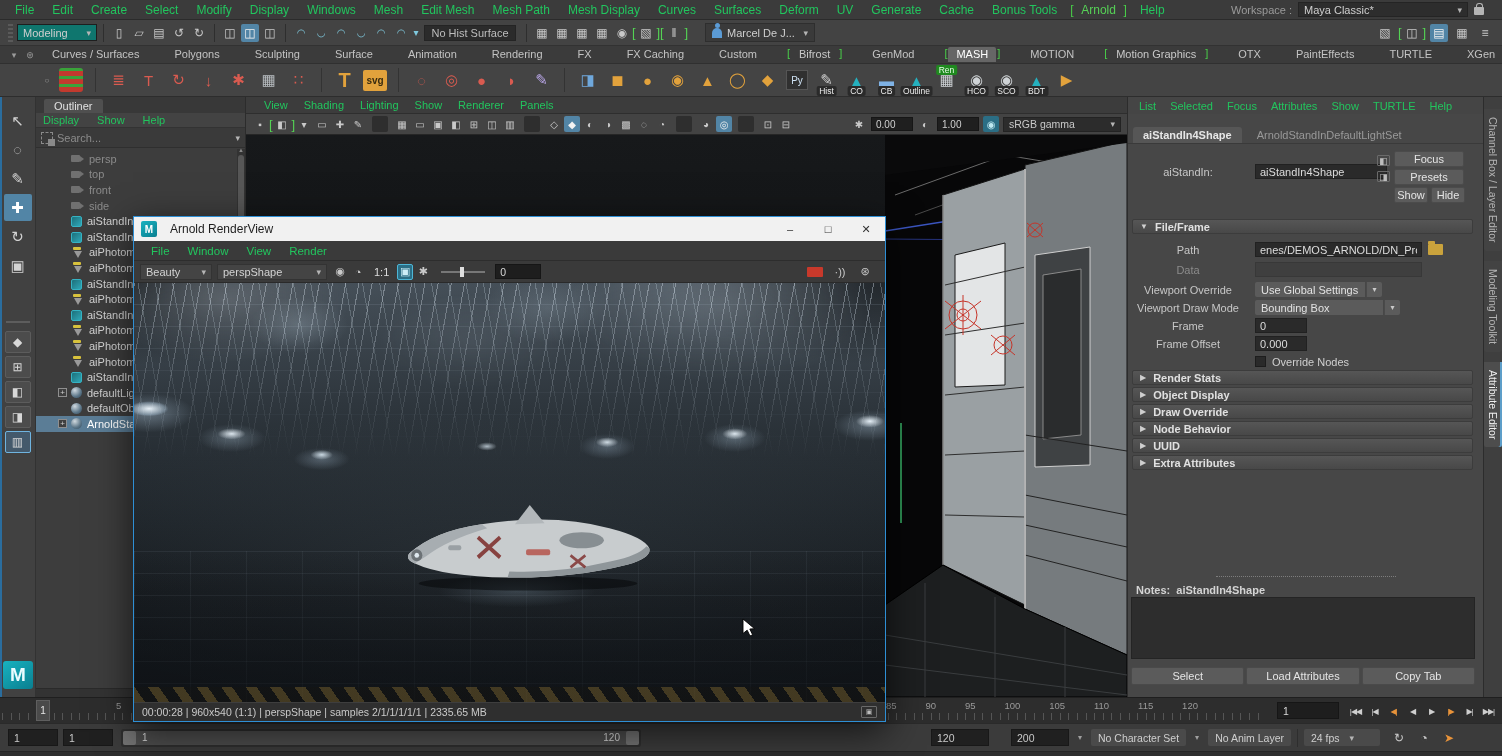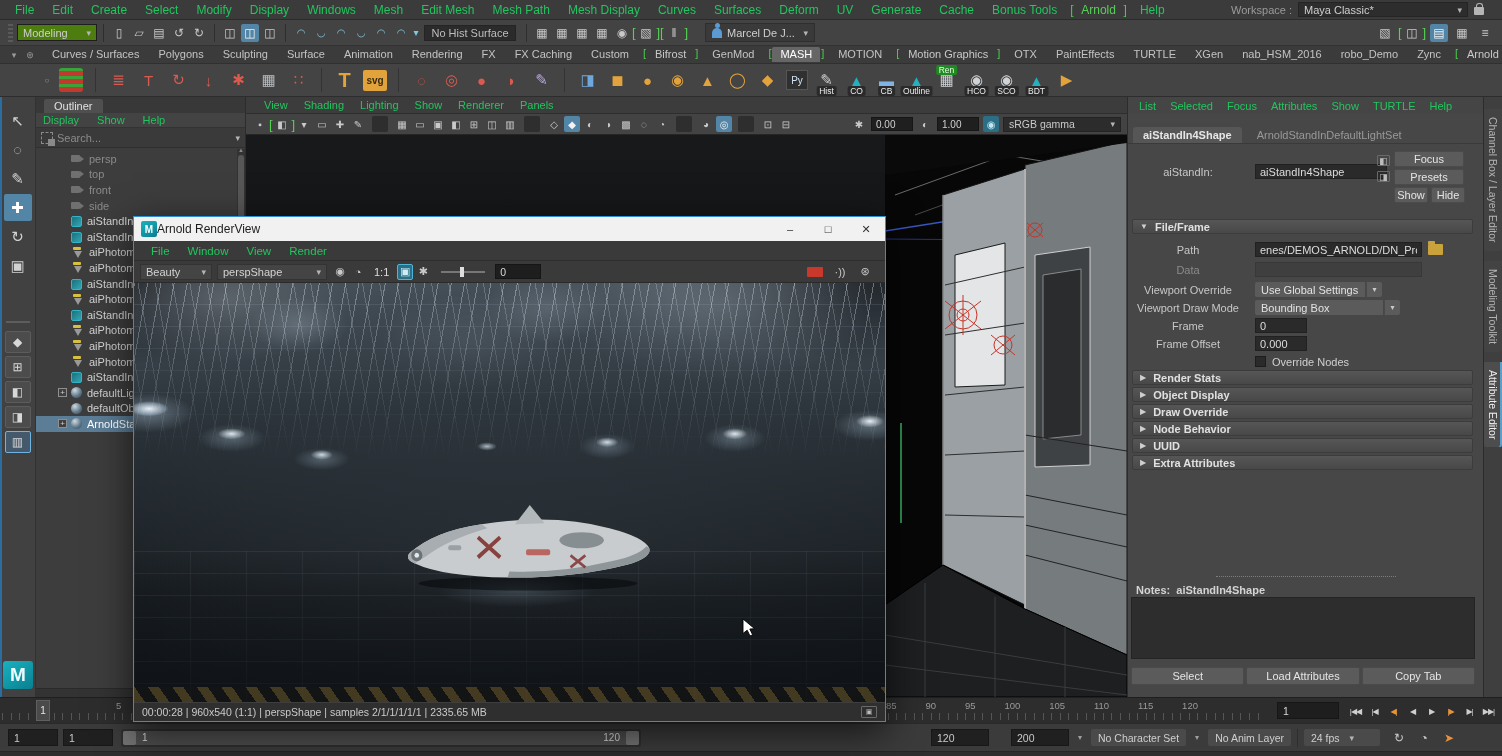--- a/index.html
+++ b/index.html
@@ -18,42 +18,42 @@
   .ws-label{color:#9a9a9a}
   .ws-select{width:170px;height:15px;background:#2d2d2d;border:1px solid #242424;display:flex;align-items:center;padding:0 5px;color:#cfcfcf}
   .dda{margin-left:auto;color:#b5b5b5;font-size:9px}
   .dda::after{content:"▾"}
   .lockic{width:10px;height:8px;background:#b5b5b5;border-radius:1px;position:relative;margin-top:3px}
   .lockic::before{content:"";position:absolute;top:-4px;left:2px;width:5px;height:4px;border:1px solid #b5b5b5;border-bottom:none;border-radius:3px 3px 0 0}
 
   
   .toolrow{height:26px;background:#434343;border-bottom:1px solid #323232;display:flex;align-items:center;padding:0 4px}
   .grip{width:5px;height:18px;margin:0 4px;background:repeating-linear-gradient(180deg,#5a5a5a 0 2px,transparent 2px 4px)}
-  .mode-select{width:80px;height:17px;background:#4d7c0f;border:1px solid #1e1e1e;display:flex;align-items:center;padding:0 5px;color:#cfcfcf}
+  .mode-select{width:80px;height:17px;background:#0f766e;border:1px solid #1e1e1e;display:flex;align-items:center;padding:0 5px;color:#cfcfcf}
   .vsep{width:1px;height:18px;background:#2e2e2e;margin:0 6px;flex:none}
   .igroup{display:inline-flex;align-items:center;gap:2px}
   .ticon{min-width:18px;height:18px;display:inline-flex;align-items:center;justify-content:center;color:#c9c9c9;font-size:12px;border-radius:2px;white-space:nowrap}
   .ticon.hl{background:#5285a6;color:#f2f2f2}
   .ticon.sep{min-width:1px;width:1px;height:16px;background:#2e2e2e;margin:0 4px;color:transparent}
   .ticon.tiny2{min-width:8px;font-size:8px;color:#9a9a9a}
   .grnbr{position:relative;margin:0 4px}
   .grnbr::before{content:"[";color:#54d254;position:absolute;left:-5px;top:1px;font-size:13px}
   .grnbr::after{content:"]";color:#54d254;position:absolute;right:-5px;top:1px;font-size:13px}
   .snapg .ticon{color:#7fc9de;font-size:10px}
   .field.nls{width:92px;height:16px;background:#2b2b2b;border:1px solid #242424;color:#bdbdbd;display:inline-flex;align-items:center;justify-content:center;margin:0 4px}
   .userchip{display:inline-flex;align-items:center;gap:5px;background:#3a3a3a;border:1px solid #2e2e2e;height:19px;padding:0 6px;margin-left:18px;color:#cfcfcf;min-width:110px}
   .uic{width:10px;height:10px;position:relative;background:#5b9bd5;border-radius:50% 50% 0 0}
   .uic::before{content:"";position:absolute;top:-5px;left:2.5px;width:5px;height:5px;border-radius:50%;background:#5b9bd5}
   .rightend{margin-left:auto;padding-right:4px;gap:5px}
 
   
   .shelfrow1{height:18px;background:#3b3b3b;border-bottom:1px solid #303030;display:flex;align-items:center}
   .shelf-lefticons{display:flex;gap:4px;padding:0 8px}
   .shelf-lefticons .ticon{min-width:12px;height:12px;font-size:9px;color:#9a9a9a}
-  .stabs{display:flex;align-items:flex-end;gap:3px;overflow:hidden}
+  .stabs{display:flex;align-items:flex-end;gap:19px;overflow:hidden}
   .stab{padding:1px 8px 2px;color:#c3c3c3;font-size:11px;white-space:nowrap}
   .stab.br{position:relative;margin:0 7px;color:#c9c9c9}
   .stab.br::before{content:"[";color:#49cf49;position:absolute;left:-4px;top:0}
   .stab.br::after{content:"]";color:#49cf49;position:absolute;right:-4px;top:0}
   .stab.active{background:#666;color:#fff;border-radius:2px 2px 0 0}
 
   
   .shelfrow2{height:33px;background:#444;border-bottom:1px solid #2d2d2d;display:flex;align-items:center;padding-left:40px}
   .shrow{display:flex;align-items:center;gap:1px}
   .shicon{width:29px;height:30px;position:relative;display:inline-flex;align-items:center;justify-content:center;font-size:15px;color:#cfcfcf;flex:none}
@@ -201,21 +201,21 @@
   .rselect .dda{margin-left:10px}
   .rangerow .igroup{gap:7px;margin-left:10px}
   .rangerow .ticon.org{color:#e8933a}
   .botbar{height:5px;background:#2e2e2e;border-top:1px solid #252525}
 
   
   .rvwin{position:absolute;left:133px;top:216px;width:753px;height:506px;z-index:30;
          border:1px solid #2e8fd5;background:#3a3a3a;box-shadow:0 10px 36px rgba(0,0,0,.65)}
   .rv-title{height:24px;background:#f1f1f1;display:flex;align-items:center;padding-left:7px}
   .rv-mico{width:16px;height:16px;border-radius:2px;background:linear-gradient(145deg,#18b2c0,#0a7f90);color:#fff;font-size:10px;font-weight:bold;display:flex;align-items:center;justify-content:center}
-  .rv-tt{color:#1d1d1d;font-size:12px;margin-left:0}
+  .rv-tt{color:#1d1d1d;font-size:12px;margin-left:13px}
   .rv-wbtns{margin-left:auto;display:flex;height:100%}
   .wbtn{width:38px;height:100%;display:flex;align-items:center;justify-content:center;color:#333;font-size:11px}
   .rv-menus{height:20px;background:#3a3a3a;border-bottom:1px solid #2d2d2d;display:flex;align-items:center;padding-left:8px}
   .rv-menus .mitem{font-size:11.5px;padding:0 9px}
   .rv-toolbar{height:22px;background:#3a3a3a;border-bottom:1px solid #2a2a2a;display:flex;align-items:center;padding:0 6px;gap:5px}
   .rv-drop{width:72px;height:16px;background:#444;border:1px solid #333;display:inline-flex;align-items:center;padding:0 5px;color:#d2d2d2}
   .rv-drop.wide{width:110px}
   .rv-scale{color:#ddd;margin:0 3px;font-size:11px}
   .rv-toolbar .ticon{min-width:16px;height:16px;font-size:11px}
   .ticon.teal{color:#cdeef7;background:#2b6e85;border:1px solid #4db6d6;border-radius:2px}

